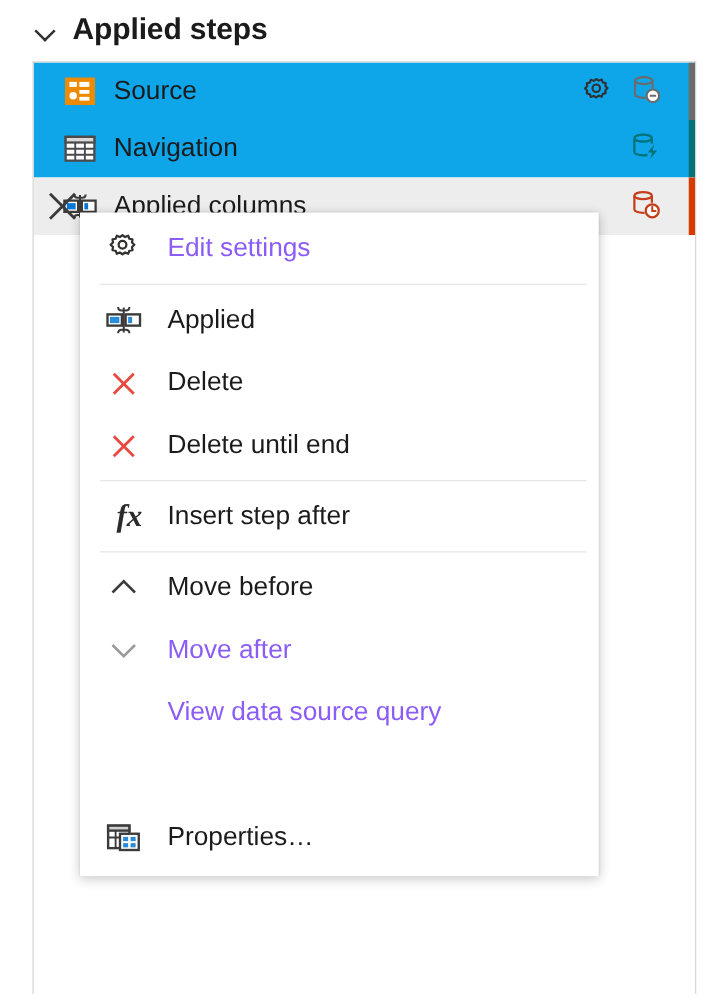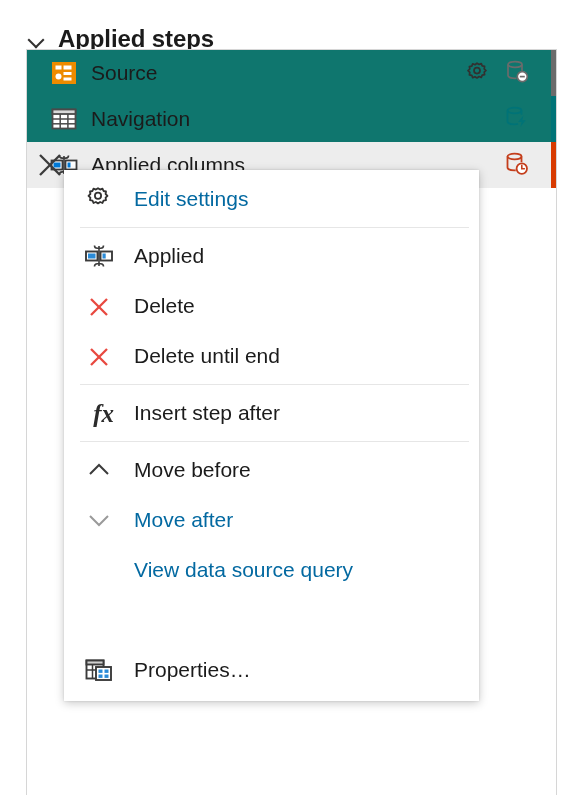--- a/index.html
+++ b/index.html
@@ -9,21 +9,21 @@
     width: 581px; height: 801px;
     background: #ffffff;
     font-family: "Liberation Sans", sans-serif;
     overflow: hidden;
   }
   #root { position: relative; width: 581px; height: 801px; background:#fff; }
 
   
   .panel-header {
     position: absolute;
-    left: 28px; top: 20px;
+    left: 28px; top: 5px;
     display: flex; align-items: center; gap: 12px;
     height: 38px;
   }
   .chev-head {
     width: 18px; height: 18px;
     display: inline-block; position: relative;
   }
   .chev-head::before {
     content:""; position:absolute;
     left:2px; top:4px; width:10px; height:10px;
@@ -47,21 +47,21 @@
     border: 1px solid #d6d6d6;
     border-bottom: none;
     background: #ffffff;
     overflow: hidden;
   }
   .step-row {
     position: relative;
     display: flex; align-items: center;
     height: 46px;
     padding-left: 22px;
-    background: #0f766e;
+    background: #0ea5e9;
   }
   .step-row.selected { background: #ededed; }
 
   .step-delete-x {
     position: absolute;
     left: 6px; top: 50%;
     transform: translateY(-50%);
     width: 34px; height: 34px;
   }
   .step-icon {
@@ -108,21 +108,21 @@
     width: 34px; height: 34px;
     flex: 0 0 34px;
     margin-right: 20px;
     display: flex; align-items: center; justify-content: flex-end;
   }
   .mi-label {
     font-size: 21px;
     color: #1b1b1b;
     white-space: nowrap;
   }
-  .mi.disabled .mi-label { color: #0369a1; }
+  .mi.disabled .mi-label { color: #8b5cf6; }
   .mi-sep {
     height: 1px;
     background: #e6e6e6;
     margin: 3px 10px 3px 16px;
   }
   .mi.highlight {
     outline: 5px solid #ee1b1b;
     outline-offset: -2px;
     z-index: 3;
   }

